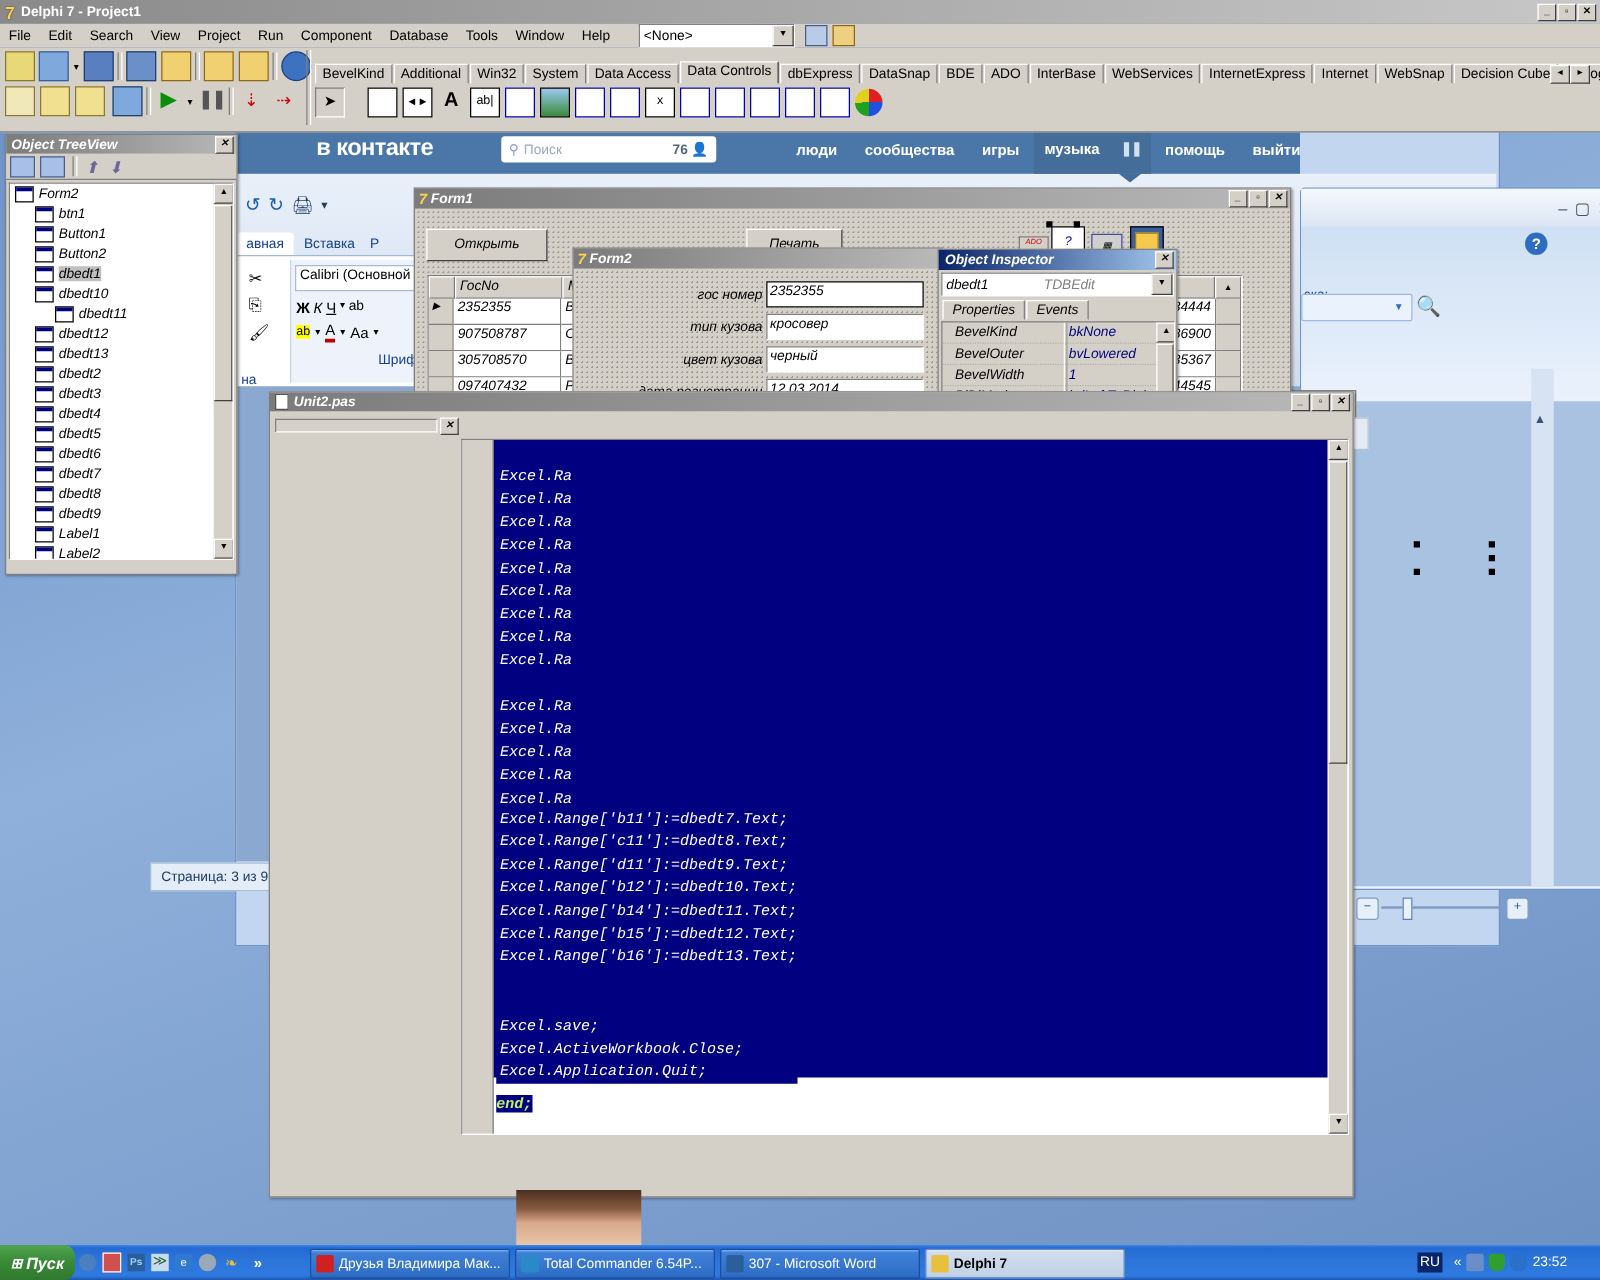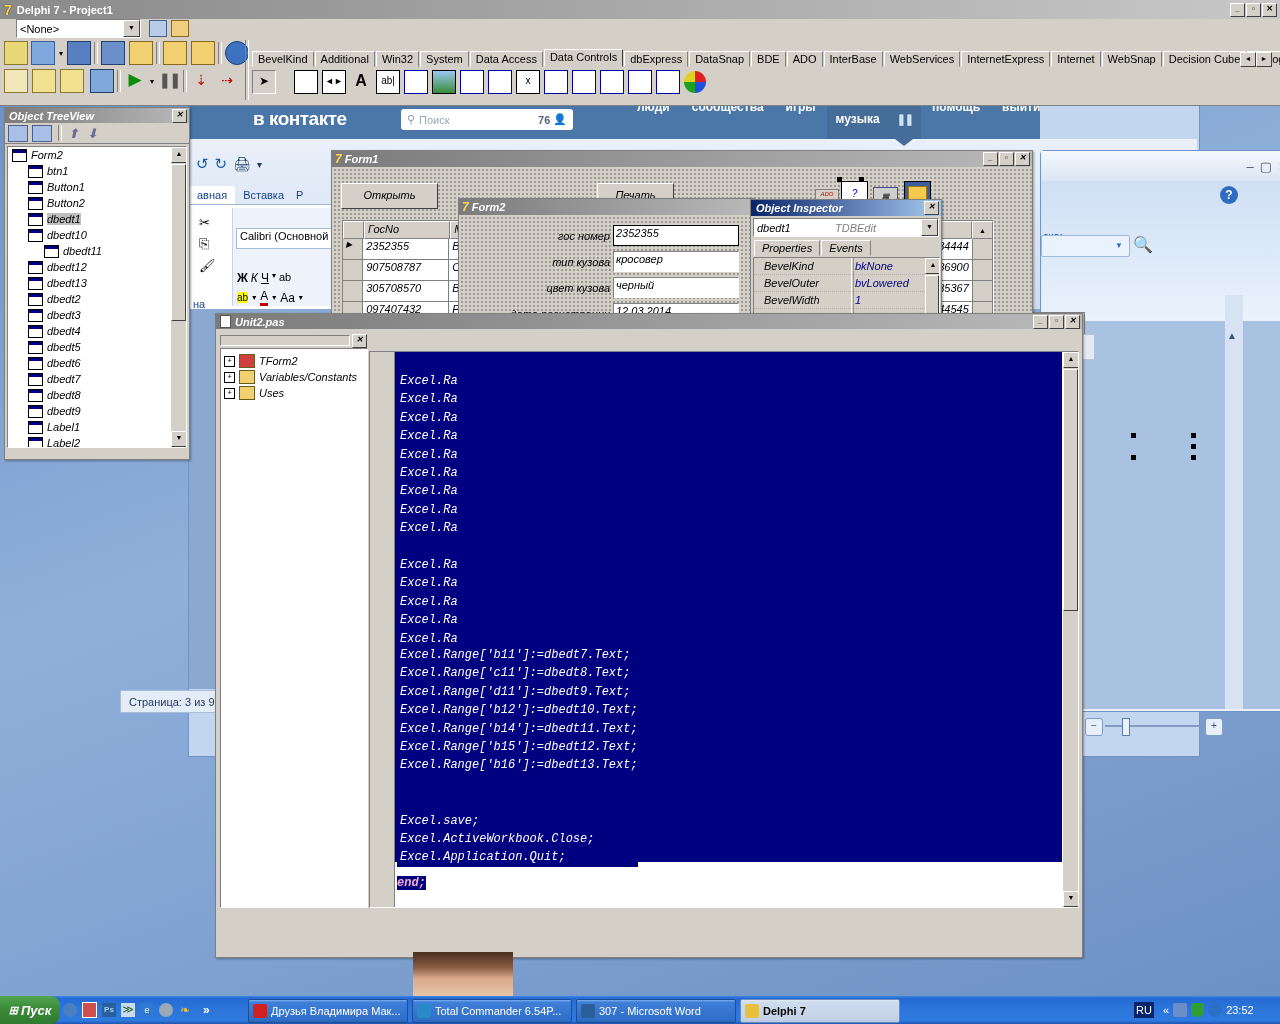--- a/index.html
+++ b/index.html
@@ -130,21 +130,21 @@
   <span style="padding:3px 8px;">Вставка</span>
   <span style="padding:3px 4px;">Р</span>
 </div>
 <div class="abs" style="left:189px;top:204px;width:150px;height:105px;background:#fff;border-top:1px solid #9fb8d8;"></div>
 <div class="abs" style="left:193px;top:210px;width:40px;height:95px;display:flex;flex-direction:column;gap:6px;padding:5px 0 0 6px;font-size:13px;">
   <span>✂</span>
   <span>⎘</span>
   <span>🖌</span>
 </div>
 <div class="abs" style="left:232px;top:208px;width:107px;height:98px;background:#eef3fb;border-left:1px solid #c5d4e8;">
-  <div style="margin:20px 3px;height:17px;background:#fff;border:1px solid #a9bcd6;font-size:11px;padding:1px 3px;overflow:hidden;white-space:nowrap;">Calibri (Основной</div>
+  <div style="margin:4px 3px;height:17px;background:#fff;border:1px solid #a9bcd6;font-size:11px;padding:1px 3px;overflow:hidden;white-space:nowrap;">Calibri (Основной</div>
   <div style="display:flex;gap:3px;padding:2px 4px;font-size:12px;">
     <span style="font-weight:bold;">Ж</span>
     <span style="font-style:italic;">К</span>
     <span style="text-decoration:underline;">Ч</span>
     <span style="font-size:8px;">▾</span>
     <span style="font-size:11px;">ab</span>
   </div>
   <div style="display:flex;gap:4px;padding:2px 4px;font-size:12px;align-items:center;">
     <span style="background:#ffff00;font-size:10px;">ab</span>
     <span style="font-size:8px;">▾</span>
@@ -195,21 +195,21 @@
 </div>
 
 <div class="abs" id="vk">
   <div class="abs" style="left:65px;top:8px;color:#fff;font-weight:bold;font-size:19px;letter-spacing:-0.5px;">в контакте</div>
   <div class="abs" style="left:213px;top:9px;width:160px;height:21px;background:#fff;border-radius:3px;display:flex;align-items:center;padding:0 6px;">
     <span style="color:#8ba3c0;font-size:11px;margin-right:4px;">⚲</span>
     <span style="color:#9aa9bb;font-size:11px;flex:1;">Поиск</span>
     <span style="color:#55677d;font-size:11px;font-weight:bold;margin-right:3px;">76</span>
     <span style="color:#6b7f96;font-size:11px;">👤</span>
   </div>
-  <div class="abs" style="left:438px;top:0;height:39px;display:flex;">
+  <div class="abs" style="left:438px;top:0;height:39px;display:flex;align-items:center;">
     <span class="navlink" style="padding:0 11px;">люди</span>
     <span class="navlink" style="padding:0 11px;">сообщества</span>
     <span class="navlink" style="padding:0 11px;">игры</span>
     <span class="navlink" style="padding:0 9px;height:39px;line-height:39px;background:#456d9a;">музыка</span>
     <span style="background:#456d9a;height:39px;line-height:39px;padding:0 8px;color:#cfe0f0;font-weight:bold;letter-spacing:-1px;">❚❚</span>
     <span class="navlink" style="padding:0 11px;">помощь</span>
     <span class="navlink" style="padding:0 11px;">выйти</span>
   </div>
 </div>
 <div class="abs" style="left:895px;top:139px;width:0;height:0;border-left:9px solid transparent;border-right:9px solid transparent;border-top:7px solid #456d9a;"></div>
@@ -488,39 +488,20 @@
       <span class="tbtn">_</span>
       <span class="tbtn">▫</span>
       <span class="tbtn">✕</span>
     </span>
   </div>
 
   <div class="abs" style="left:4px;top:20px;width:148px;height:13px;display:flex;align-items:center;">
     <span class="sunken" style="width:128px;height:9px;background:#d4d0c8;"></span>
     <span class="tbtn" style="margin-left:2px;">✕</span>
   </div>
-  <div class="cestruct abs" style="left:4px;top:34px;width:146px;height:558px;">
-    <div id="struct-items" style="padding-top:4px;">
-        <div style="display: flex; align-items: center; height: 16px; font-size: 11px; padding-left: 3px;">
-          <span style="width: 9px; height: 9px; border: 1px solid rgb(0, 0, 0); font-size: 7px; line-height: 7px; text-align: center; margin-right: 4px; flex: 0 0 auto;">+</span>
-          <span style="width: 14px; height: 12px; margin-right: 4px; flex: 0 0 auto; background: rgb(208, 64, 64); border: 1px solid rgb(106, 90, 32);"></span>
-          <span>TForm2</span>
-        </div>
-        <div style="display: flex; align-items: center; height: 16px; font-size: 11px; padding-left: 3px;">
-          <span style="width: 9px; height: 9px; border: 1px solid rgb(0, 0, 0); font-size: 7px; line-height: 7px; text-align: center; margin-right: 4px; flex: 0 0 auto;">+</span>
-          <span style="width: 14px; height: 12px; margin-right: 4px; flex: 0 0 auto; background: rgb(240, 208, 112); border: 1px solid rgb(106, 90, 32);"></span>
-          <span>Variables/Constants</span>
-        </div>
-        <div style="display: flex; align-items: center; height: 16px; font-size: 11px; padding-left: 3px;">
-          <span style="width: 9px; height: 9px; border: 1px solid rgb(0, 0, 0); font-size: 7px; line-height: 7px; text-align: center; margin-right: 4px; flex: 0 0 auto;">+</span>
-          <span style="width: 14px; height: 12px; margin-right: 4px; flex: 0 0 auto; background: rgb(240, 208, 112); border: 1px solid rgb(106, 90, 32);"></span>
-          <span>Uses</span>
-        </div>
-      </div>
-  </div>
 
 
   <div class="abs sunken" style="left:153px;top:37px;width:708px;height:555px;background:#fff;overflow:hidden;">
     <div class="abs" style="left:0;top:0;width:24px;height:555px;background:#d4d0c8;border-right:1px solid #808080;"></div>
     <div class="abs" style="left:25px;top:0;width:667px;height:510px;background:#000080;"></div>
     <div class="abs codearea" id="code-hidden" style="left:27px;top:20px;">Excel.Ra
 Excel.Ra
 Excel.Ra
 Excel.Ra
 Excel.Ra
@@ -542,21 +523,21 @@
 Excel.Range['b14']:=dbedt11.Text;
 Excel.Range['b15']:=dbedt12.Text;
 Excel.Range['b16']:=dbedt13.Text;
 
 
 Excel.save;
 Excel.ActiveWorkbook.Close;
 Excel.Application.Quit;
 </div>
     <div class="abs" style="left:27px;top:524px;font-family:'Liberation Mono',monospace;font-size:12px;font-weight:bold;">
-      <span style="background:#000080;color:#f9a8d4;">end;</span>
+      <span style="background:#000080;color:#bef264;">end;</span>
     </div>
 
     <div class="abs" style="right:0;top:0;width:15px;height:555px;background:#d4d0c8;">
       <div class="sbarrow">▲</div>
       <div class="raised" style="margin-top:1px;height:240px;background:#d4d0c8;"></div>
       <div class="sbarrow" style="position:absolute;bottom:0;">▼</div>
     </div>
   </div>
 
 </div>
@@ -668,20 +649,33 @@
   <span style="color:#ffd34d;font-weight:bold;font-size:14px;margin:0 5px 0 4px;text-shadow:0 0 1px #000;">7</span>
   <span>Delphi 7 - Project1</span>
   <span class="tbtns" style="margin-right:3px;">
     <span class="tbtn">_</span>
     <span class="tbtn">▫</span>
     <span class="tbtn">✕</span>
   </span>
 </div>
 
 <div class="abs" id="ide-menubar">
+  <div id="menu-items" style="display:flex;align-items:center;">
+      <span class="mi">File</span>
+      <span class="mi">Edit</span>
+      <span class="mi">Search</span>
+      <span class="mi">View</span>
+      <span class="mi">Project</span>
+      <span class="mi">Run</span>
+      <span class="mi">Component</span>
+      <span class="mi">Database</span>
+      <span class="mi">Tools</span>
+      <span class="mi">Window</span>
+      <span class="mi">Help</span>
+    </div>
   <div class="sunken" style="margin-left:16px;width:120px;height:17px;background:#fff;display:flex;align-items:center;padding-left:3px;font-size:11px;">
     <span>&lt;None&gt;</span>
     <span style="margin-left:auto;width:15px;height:15px;background:#d4d0c8;border:1px solid;border-color:#fff #404040 #404040 #fff;font-size:7px;text-align:center;line-height:13px;">▼</span>
   </div>
   <span style="margin-left:8px;width:16px;height:15px;background:#b8cce8;border:1px solid #4a5f8a;"></span>
   <span style="margin-left:4px;width:16px;height:15px;background:#f0d080;border:1px solid #8a6a20;"></span>
 </div>
 
 <div class="abs" id="ide-toolrow">
 

